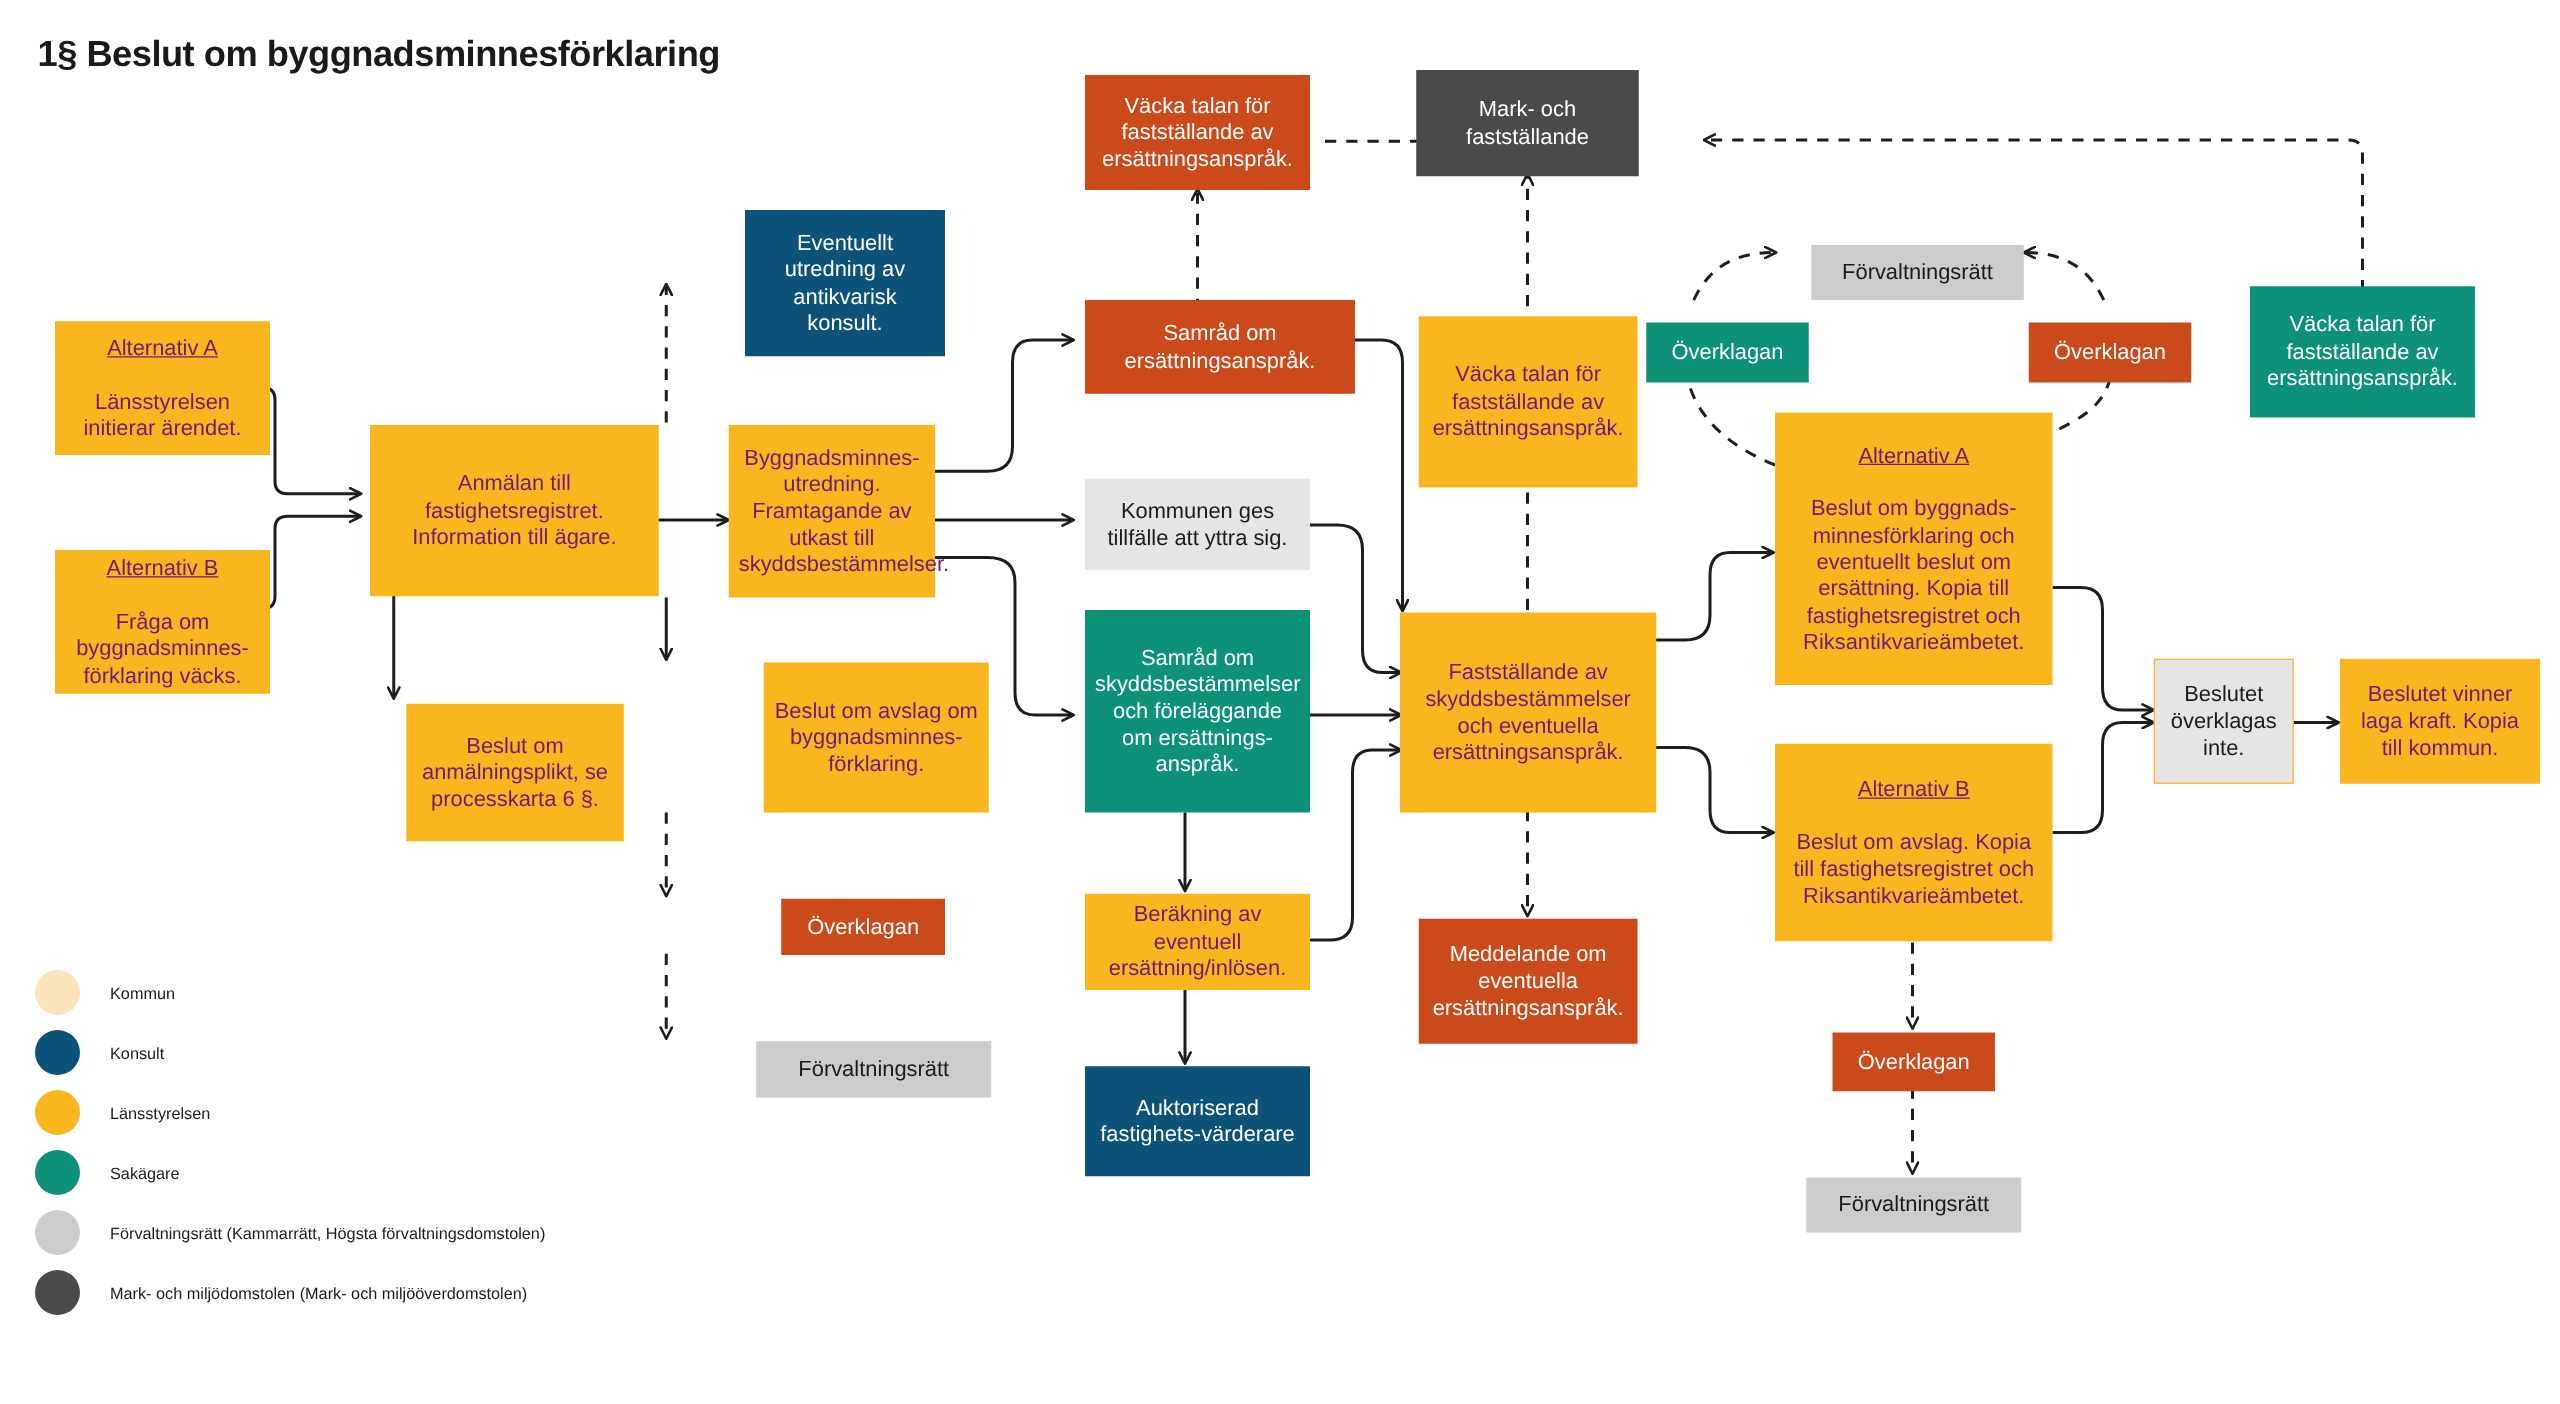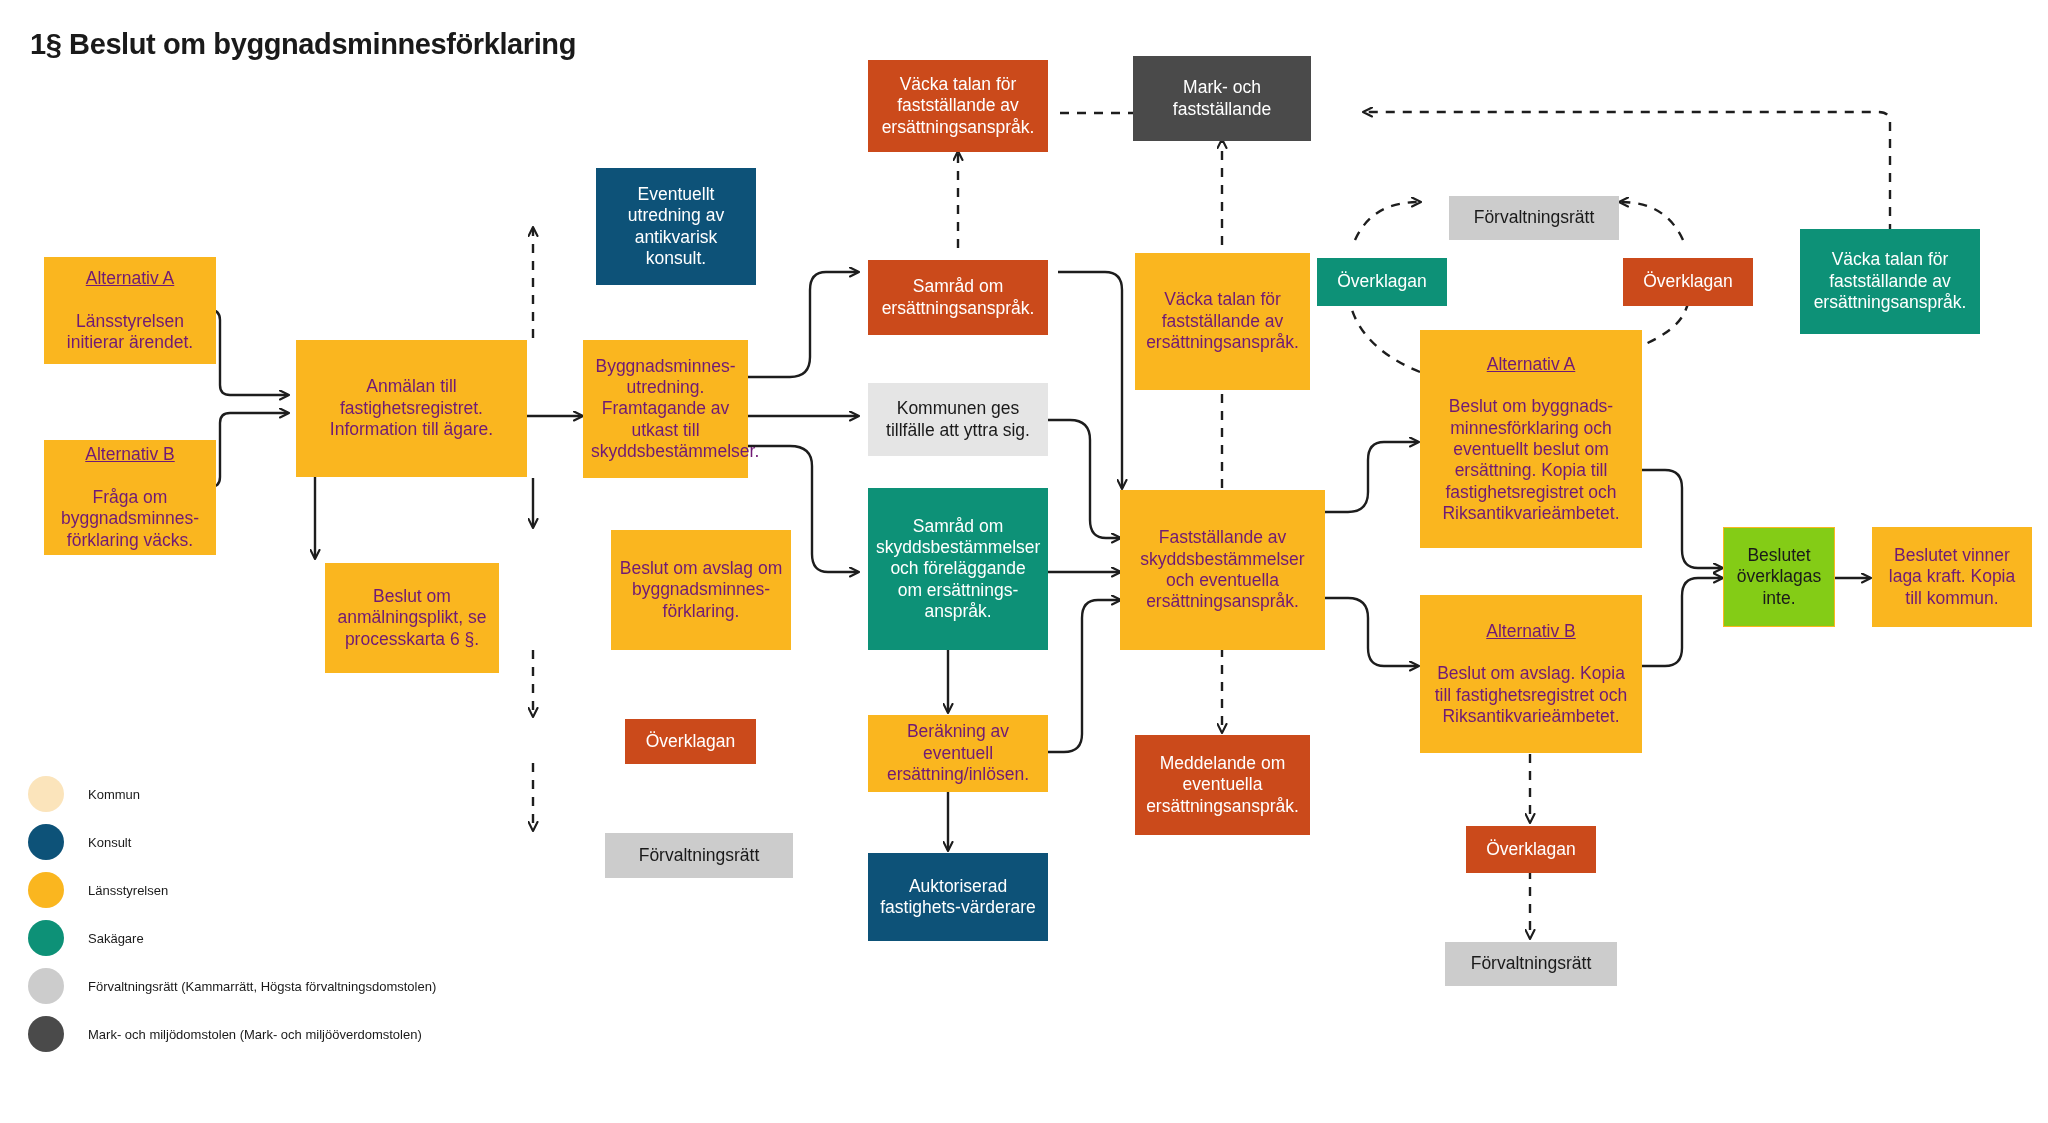--- a/index.html
+++ b/index.html
@@ -17,21 +17,21 @@
   .node span{display:block;width:100%;}
   .u{text-decoration:underline;}
 
   .c-kommun{background:#e5e5e5;color:#1a1a1a;}
   .c-konsult{background:#0d5278;color:#ffffff;}
   .c-lans{background:#fab61f;color:#701a75;justify-content:center;}
   .c-sak{background:#0d9177;color:#ffffff;}
   .c-riks{background:#cb4a1b;color:#ffffff;}
   .c-forv{background:#cccccc;color:#1a1a1a;}
   .c-mark{background:#4a4a4a;color:#ffffff;}
-  .c-white{background:#84cc16;color:#1a1a1a;border:1.5px solid #fab61f;}
+  .c-white{background:#e5e5e5;color:#1a1a1a;border:1.5px solid #fab61f;}
 
   .legend{position:absolute;left:28px;top:770px;}
   .legend-row{display:flex;align-items:center;height:48px;}
   .legend-dot{width:36px;height:36px;border-radius:50%;flex:0 0 auto;}
   .legend-label{margin-left:24px;font-size:13px;color:#1a1a1a;white-space:nowrap;}
 </style>
 </head>
 <body>
 
 <div id="canvas">
@@ -152,21 +152,21 @@
   </div>
 
   <div class="node c-forv" style="left:605px;top:833px;width:188px;height:45px;">
     <span>Förvaltningsrätt</span>
   </div>
 
   <div class="node c-riks" style="left:868px;top:60px;width:180px;height:92px;">
     <span>Väcka talan för fastställande av ersättningsanspråk.</span>
   </div>
 
-  <div class="node c-riks" style="left:868px;top:240px;width:180px;height:75px;margin-top:20px;">
+  <div class="node c-riks" style="left:868px;top:240px;width:216px;height:75px;">
     <span>Samråd om ersättningsanspråk.</span>
   </div>
 
   <div class="node c-kommun" style="left:868px;top:383px;width:180px;height:73px;">
     <span>Kommunen ges tillfälle att yttra sig.</span>
   </div>
 
   <div class="node c-sak" style="left:868px;top:488px;width:180px;height:162px;">
     <span>Samråd om skyddsbestämmelser och föreläggande om ersättnings-anspråk.</span>
   </div>

